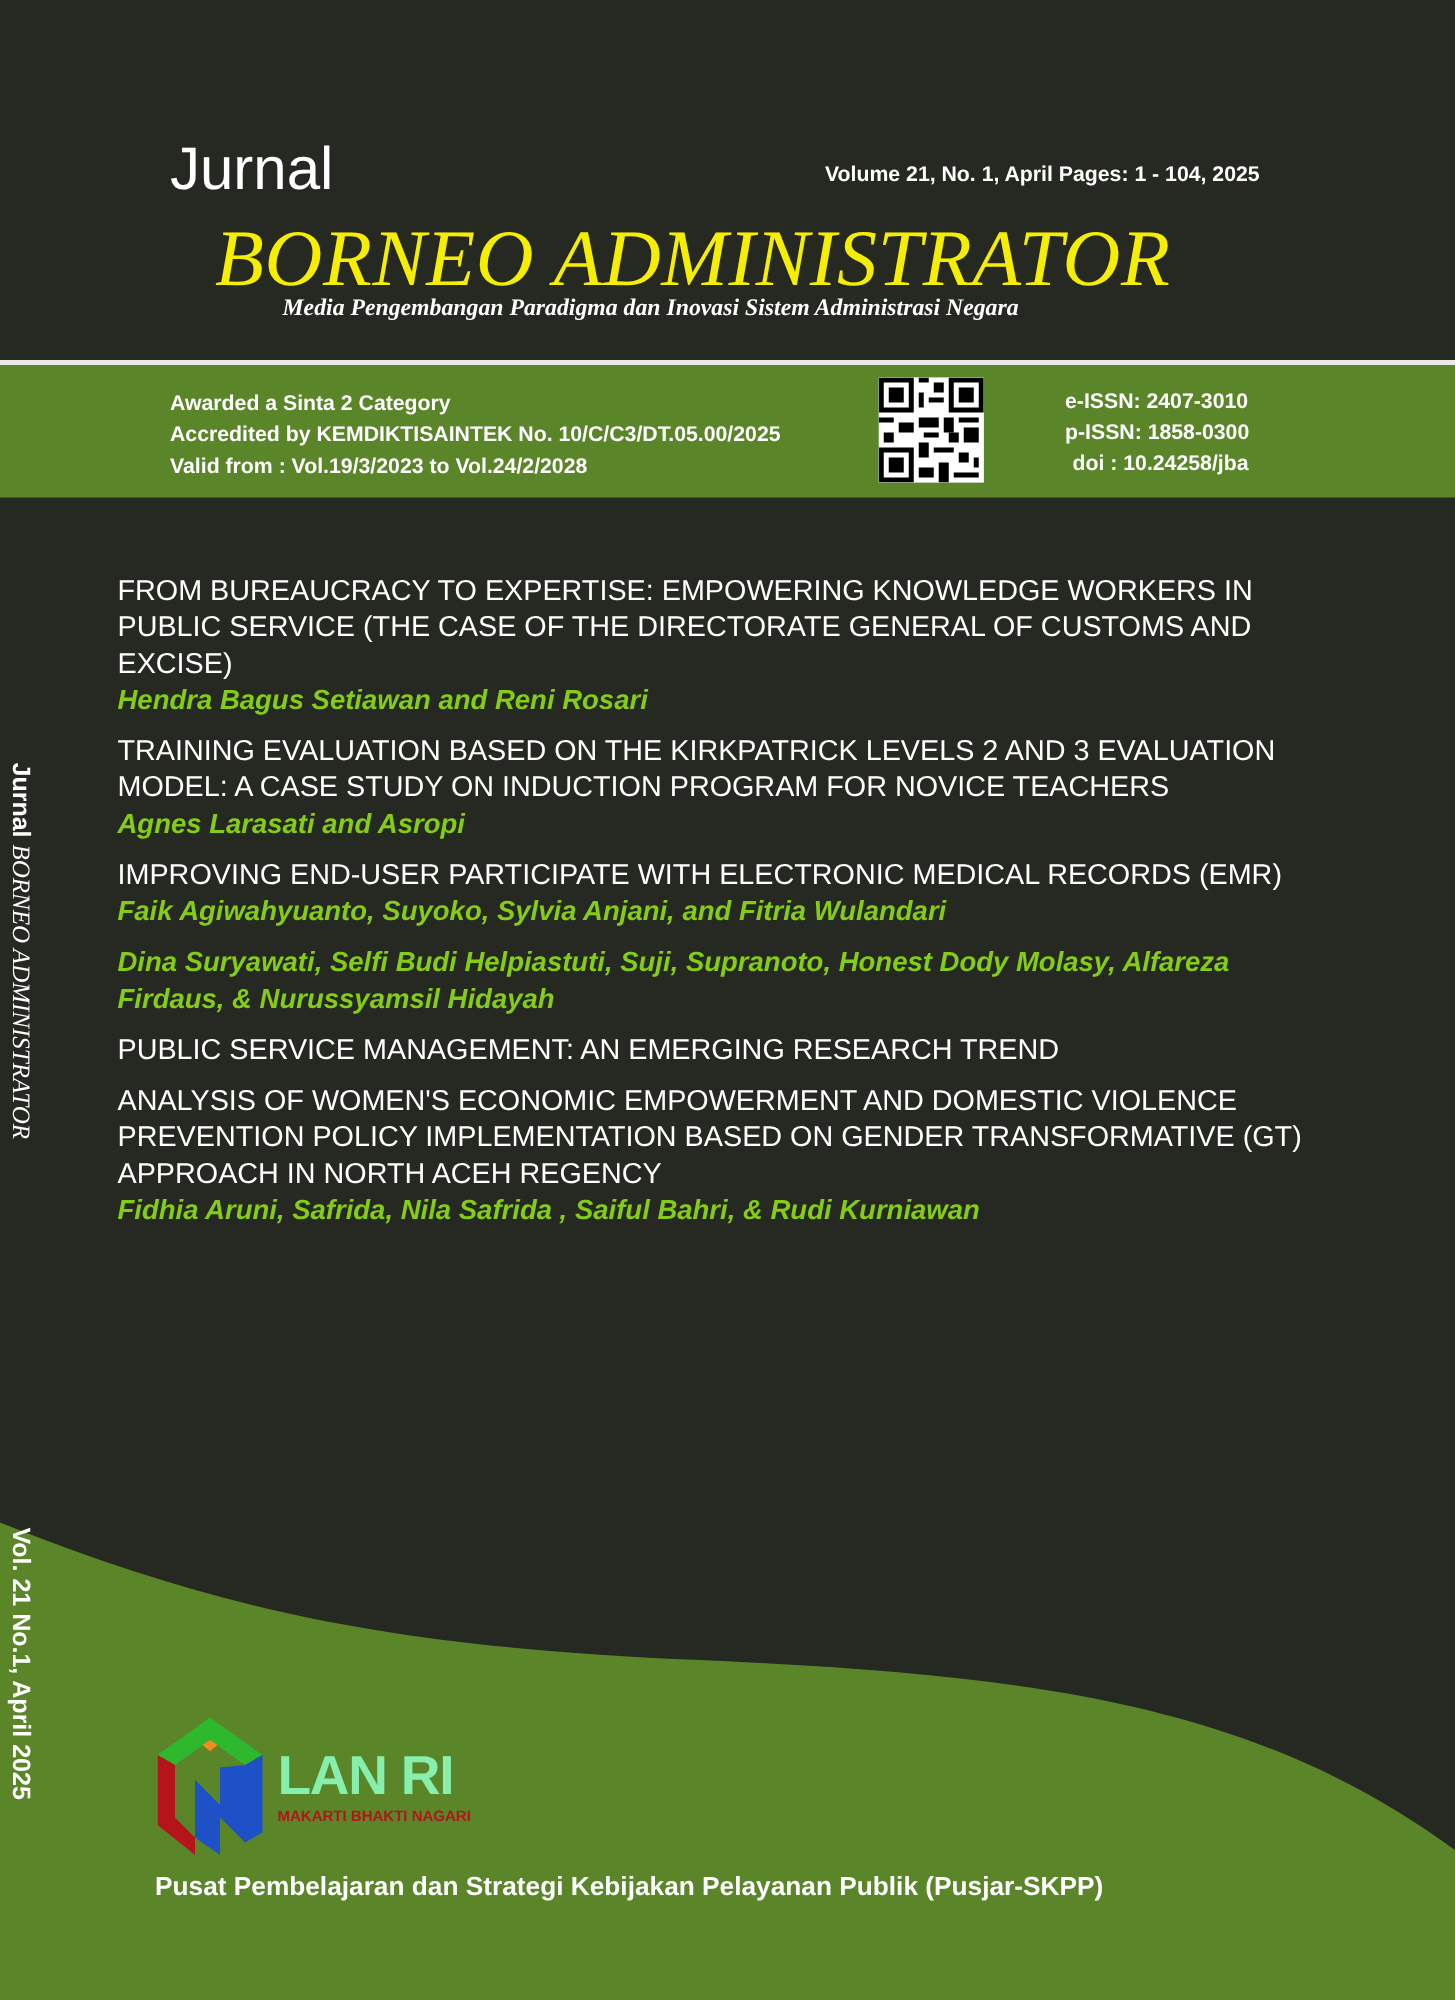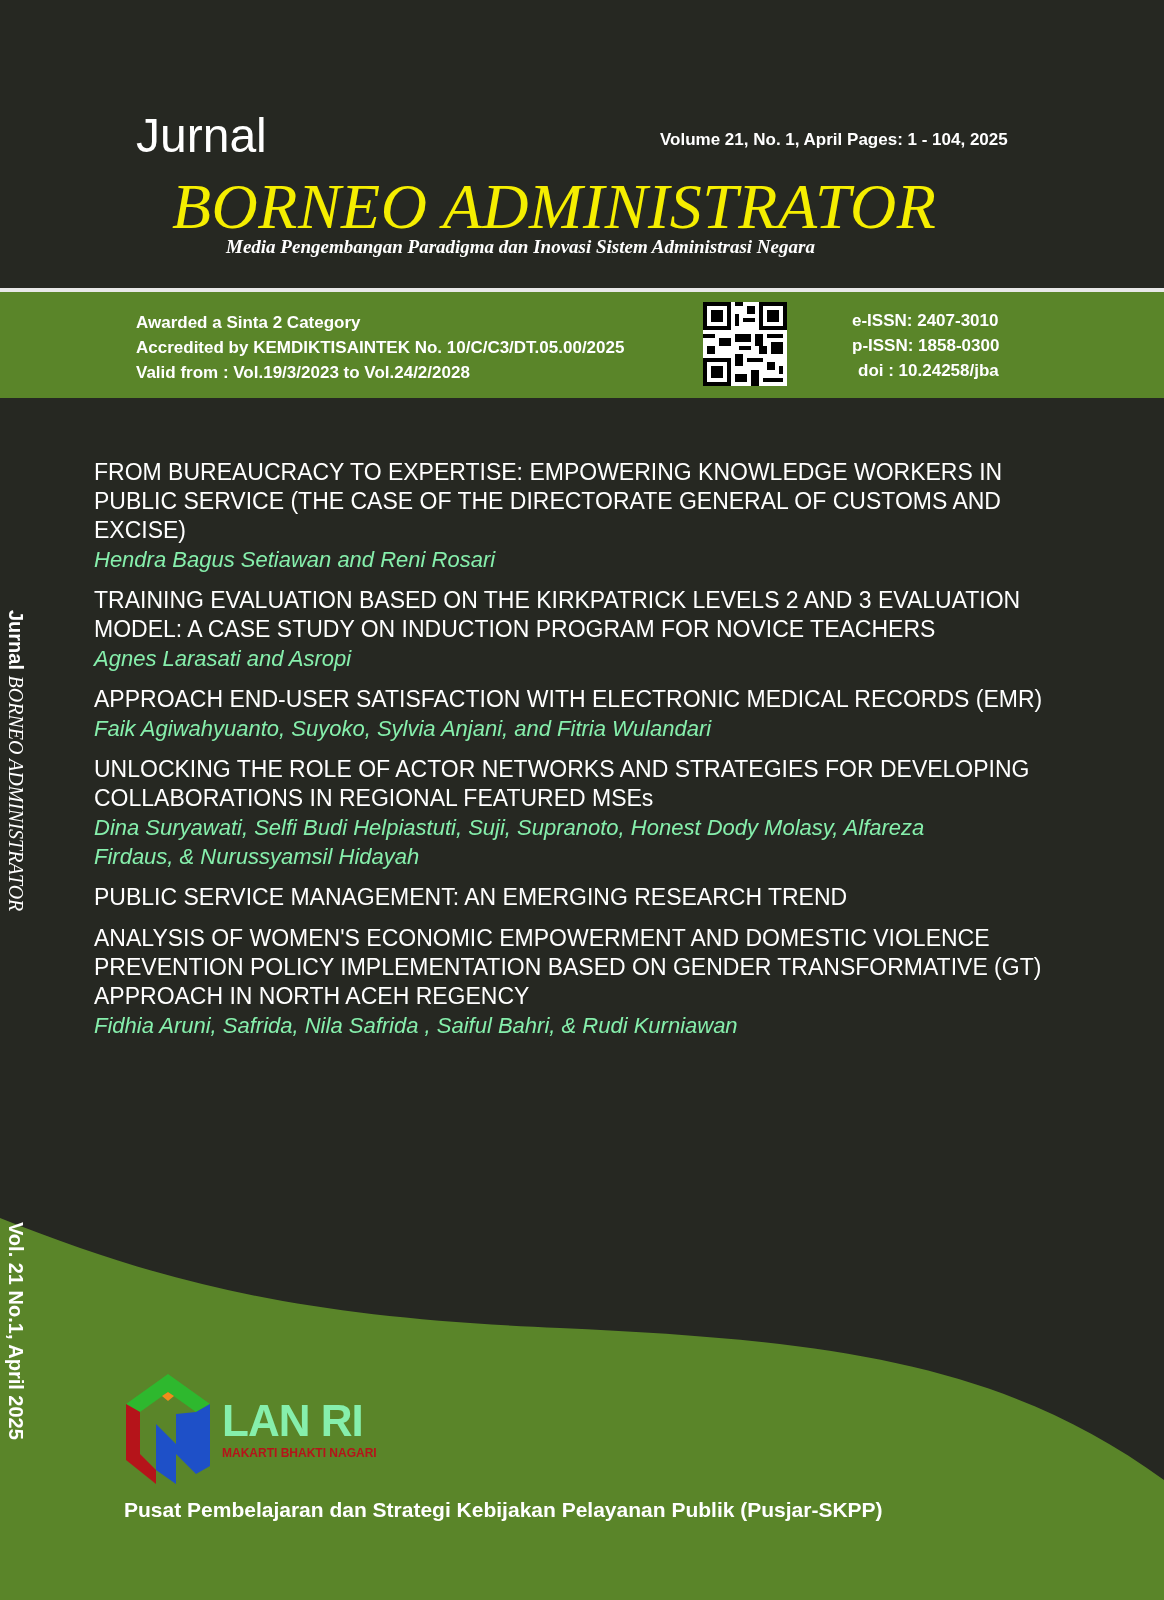--- a/index.html
+++ b/index.html
@@ -10,21 +10,21 @@
   .title{left:172px;top:170px;color:#f5ee00;font-size:64px;font-style:italic;font-family:"Liberation Serif",serif;letter-spacing:0.5px;}
   .sub{left:226px;top:236px;color:#fff;font-size:19px;font-style:italic;font-weight:bold;font-family:"Liberation Serif",serif;}
   .band-line{left:0;top:288px;width:1164px;height:4px;background:#e8e8e8;}
   .band{left:0;top:292px;width:1164px;height:106px;background:#5a8529;}
   .acc{left:136px;top:310px;color:#fff;font-size:17px;font-weight:bold;line-height:25px;}
   .qr{left:703px;top:302px;width:84px;height:84px;background:#fff;}
   .issn{left:852px;top:308px;color:#fff;font-size:17px;font-weight:bold;line-height:25px;}
   .articles{left:94px;top:458px;width:1050px;}
   .art{margin-bottom:12px;}
   .art-title{color:#fff;font-size:23px;line-height:29px;}
-  .art-auth{color:#86efac;font-size:22px;font-weight:normal;font-style:italic;line-height:29px;}
+  .art-auth{color:#84cc16;font-size:22px;font-weight:bold;font-style:italic;line-height:29px;}
   .spine1{left:4px;top:610px;color:#fff;font-size:20px;writing-mode:vertical-rl;}
   .spine1 .b{font-weight:bold;}
   .spine1 .i{font-style:italic;font-family:"Liberation Serif",serif;}
   .spine2{left:4px;top:1222px;color:#fff;font-size:20px;font-weight:bold;writing-mode:vertical-rl;}
   .lan-text{left:222px;top:1396px;color:#86efac;font-size:44px;font-weight:bold;letter-spacing:-1px;}
   .lan-sub{left:222px;top:1446px;color:#b5141a;font-size:12px;font-weight:bold;}
   .pusat{left:124px;top:1498px;color:#fff;font-size:21px;font-weight:bold;}
 </style>
 </head>
 <body>
@@ -90,25 +90,24 @@
 <div class="abs articles">
   <div class="art">
     <div class="art-title" style="width:960px">FROM BUREAUCRACY TO EXPERTISE: EMPOWERING KNOWLEDGE WORKERS IN PUBLIC SERVICE (THE CASE OF THE DIRECTORATE GENERAL OF CUSTOMS AND EXCISE)</div>
     <div class="art-auth">Hendra Bagus Setiawan and Reni Rosari</div>
   </div>
   <div class="art">
     <div class="art-title" style="width:930px">TRAINING EVALUATION BASED ON THE KIRKPATRICK LEVELS 2 AND 3 EVALUATION MODEL: A CASE STUDY ON INDUCTION PROGRAM FOR NOVICE TEACHERS</div>
     <div class="art-auth">Agnes Larasati and Asropi</div>
   </div>
   <div class="art">
-    <div class="art-title" style="white-space:nowrap">APPROACH END-USER SATISFACTION WITH ELECTRONIC MEDICAL RECORDS (EMR)</div>
+    <div class="art-title" style="white-space:nowrap">IMPROVING END-USER PARTICIPATE WITH ELECTRONIC MEDICAL RECORDS (EMR)</div>
     <div class="art-auth">Faik Agiwahyuanto, Suyoko, Sylvia Anjani, and Fitria Wulandari</div>
   </div>
   <div class="art">
-    <div class="art-title" style="width:1010px">UNLOCKING THE ROLE OF ACTOR NETWORKS AND STRATEGIES FOR DEVELOPING COLLABORATIONS IN REGIONAL FEATURED MSEs</div>
     <div class="art-auth" style="width:900px">Dina Suryawati, Selfi Budi Helpiastuti, Suji, Supranoto, Honest Dody Molasy, Alfareza Firdaus, &amp; Nurussyamsil Hidayah</div>
   </div>
   <div class="art">
     <div class="art-title">PUBLIC SERVICE MANAGEMENT: AN EMERGING RESEARCH TREND</div>
   </div>
   <div class="art">
     <div class="art-title" style="width:1050px">ANALYSIS OF WOMEN'S ECONOMIC EMPOWERMENT AND DOMESTIC VIOLENCE PREVENTION POLICY IMPLEMENTATION BASED ON GENDER TRANSFORMATIVE (GT) APPROACH IN NORTH ACEH REGENCY</div>
     <div class="art-auth">Fidhia Aruni, Safrida, Nila Safrida , Saiful Bahri, &amp; Rudi Kurniawan</div>
   </div>
 </div>

